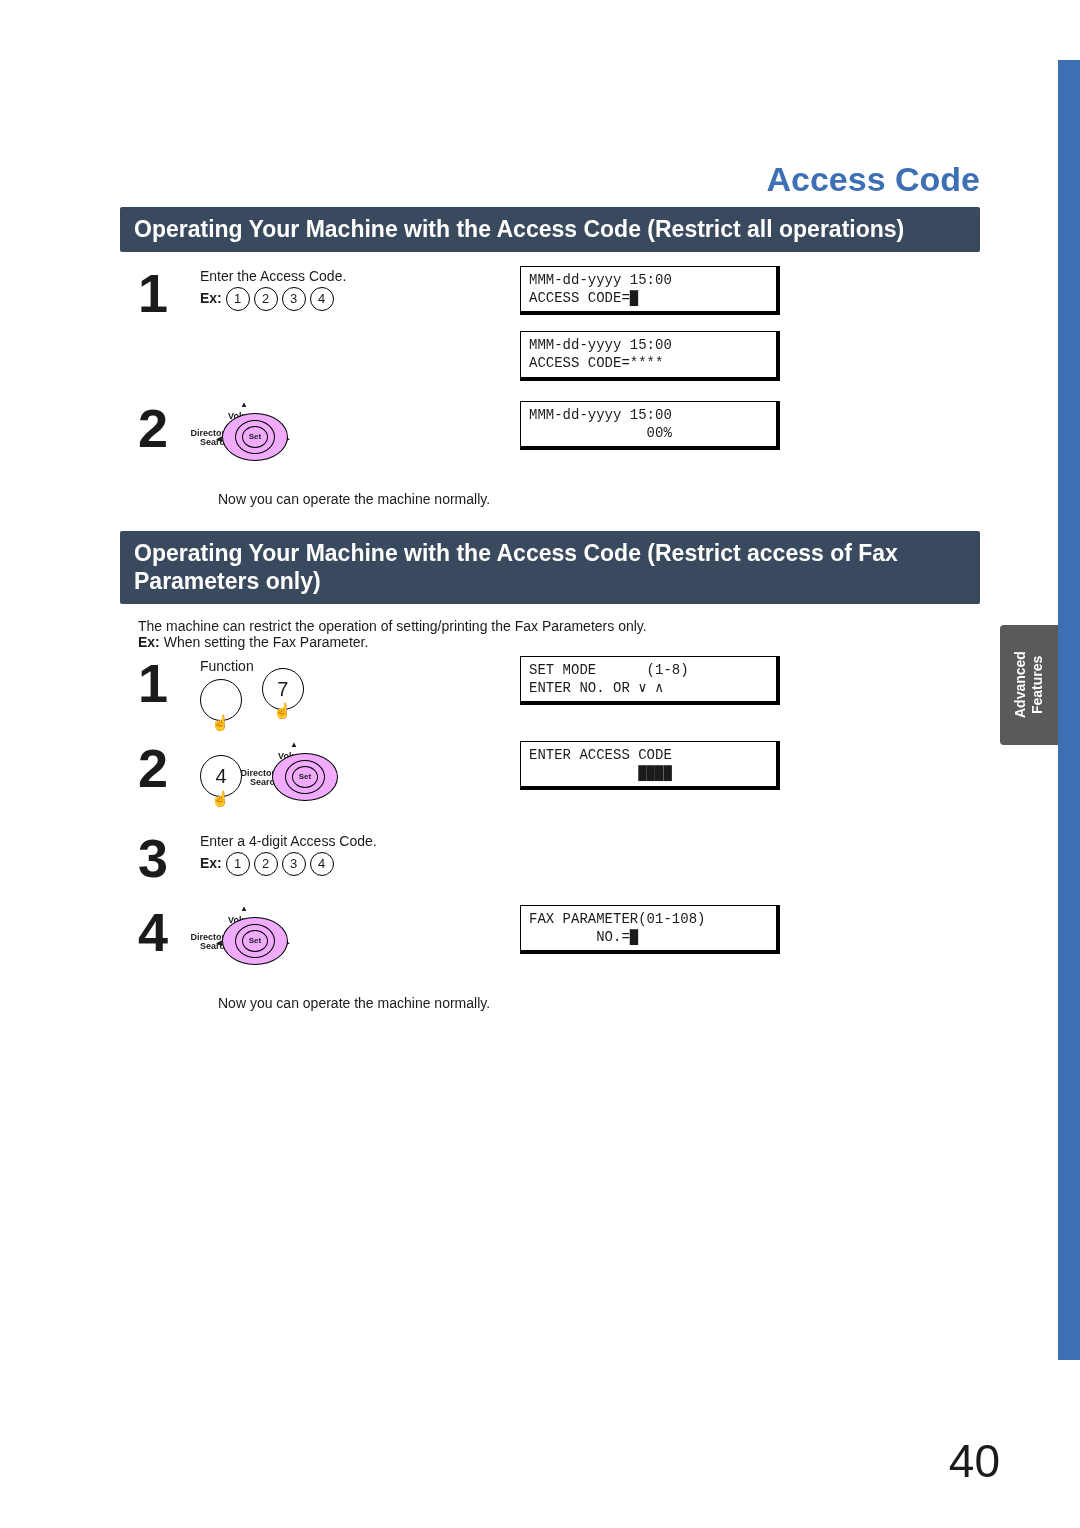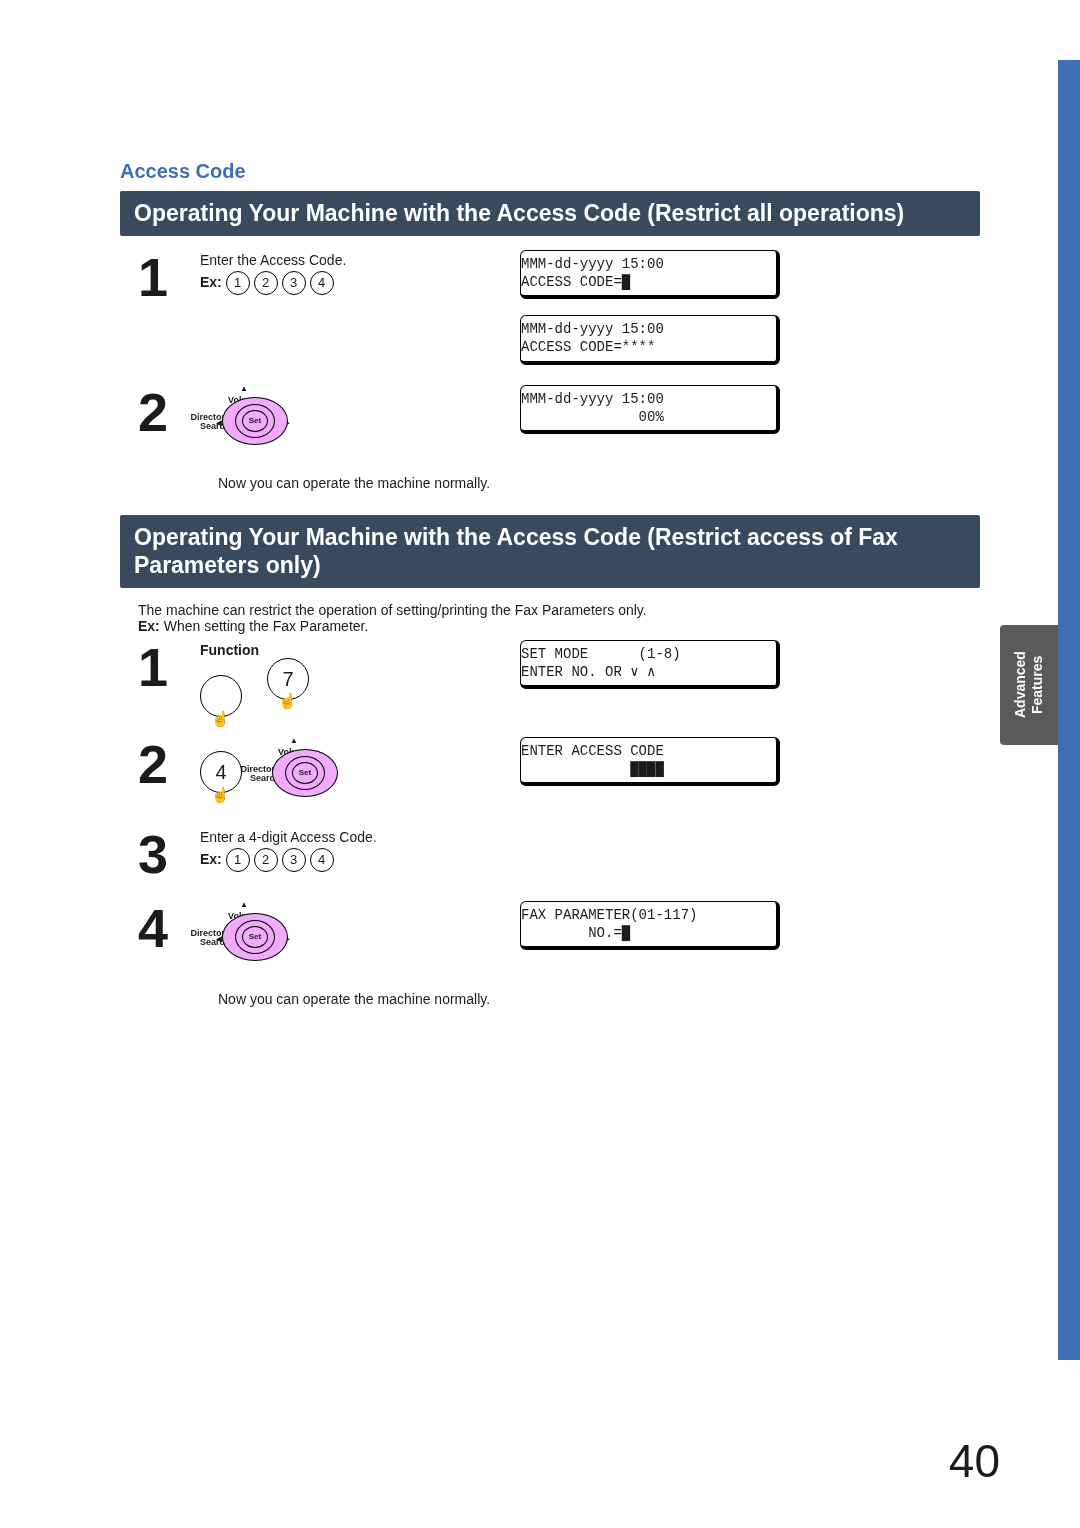--- a/index.html
+++ b/index.html
@@ -31,22 +31,22 @@
   .side-tab span{
     color:#fff;font-size:14px;font-weight:bold;
     writing-mode:vertical-rl;transform:rotate(180deg);
     line-height:1.2;text-align:center;
   }
   .page{
     padding:40px 100px 0 120px;
     box-sizing:border-box;
   }
   h1{
-    text-align:left;color:var(--blue);
-    font-size:20px;font-weight:bold;margin:120px 0 8px;
+    text-align:right;color:var(--blue);
+    font-size:34px;font-weight:bold;margin:120px 0 8px;
   }
   .section-bar{
     background:var(--dark);color:#fff;
     padding:8px 14px;border-radius:2px;
     font-size:23px;font-weight:bold;line-height:1.25;
     margin:6px 0 14px;
   }
   .intro{font-size:14px;margin:10px 0 4px 18px;}
   .intro b{font-weight:bold;}
   .steps{margin-top:6px;}
@@ -66,21 +66,21 @@
     width:22px;height:22px;border:1.5px solid #000;border-radius:50%;
     font-size:13px;
   }
   .icon-row{display:flex;gap:8px;align-items:center;}
   .key-round{
     width:40px;height:40px;border:1.8px solid #000;border-radius:50%;
     display:flex;align-items:center;justify-content:center;font-size:20px;
     position:relative;background:#fff;
   }
   .finger{font-size:15px;position:absolute;bottom:-14px;left:50%;transform:translateX(-50%);}
-  .func-label{font-size:14px;font-weight:bold;margin-bottom:14px;}
+  .func-label{font-size:14px;font-weight:normal;margin-bottom:2px;}
   .navpad{
     width:88px;height:70px;position:relative;font-size:9px;
   }
   .navpad .vol{position:absolute;top:-2px;left:50%;transform:translateX(-50%);font-size:9px;font-weight:bold;}
   .navpad .vol:before{content:"▲";display:block;text-align:center;font-size:8px;margin-bottom:-1px;}
   .navpad .dir{position:absolute;left:-18px;top:28px;font-size:9px;font-weight:bold;line-height:1;text-align:right;width:48px;}
   .navpad .ellipse{
     position:absolute;left:22px;top:12px;width:64px;height:46px;border:1.6px solid #000;border-radius:50%;
     display:flex;align-items:center;justify-content:center;background:#f0abfc;
   }
@@ -90,23 +90,23 @@
   }
   .navpad .set{
     width:24px;height:20px;border:1.4px solid #000;border-radius:50%;
     font-size:8px;display:flex;align-items:center;justify-content:center;font-weight:bold;
   }
   .navpad .arrL{position:absolute;left:14px;top:30px;font-size:10px;}
   .navpad .arrR{position:absolute;right:-4px;top:30px;font-size:10px;}
   .lcd-col{display:flex;flex-direction:column;gap:16px;}
   .lcd{
     border:1.5px solid #000;border-bottom:4px solid #000;border-right:4px solid #000;
-    border-radius:6px;width:260px;box-sizing:border-box;
+    border-radius:0;width:260px;box-sizing:border-box;
     font-family:"Courier New",monospace;font-size:14px;letter-spacing:0;
-    padding:4px 0;white-space:pre;line-height:1.3;
+    padding:4px 8px;white-space:pre;line-height:1.3;
     background:var(--lcdbg);
   }
   .note{font-size:14px;margin:10px 0 24px 98px;}
   .pagenum{
     position:absolute;right:80px;bottom:40px;
     font-size:46px;font-weight:normal;
   }
 </style>
 </head>
 <body>
@@ -247,21 +247,21 @@
           <span class="arrL">◄</span>
           <span class="arrR">►</span>
           <div class="ellipse">
             <div class="inner">
               <div class="set">Set</div>
             </div>
           </div>
         </div>
       </div>
       <div class="lcd-col">
-        <div class="lcd">FAX PARAMETER(01-117)
+        <div class="lcd">FAX PARAMETER(01-108)
         NO.=█</div>
       </div>
     </div>
 
   </div>
   <div class="note">Now you can operate the machine normally.</div>
 
 </div>
 
 <div class="pagenum">40</div>

